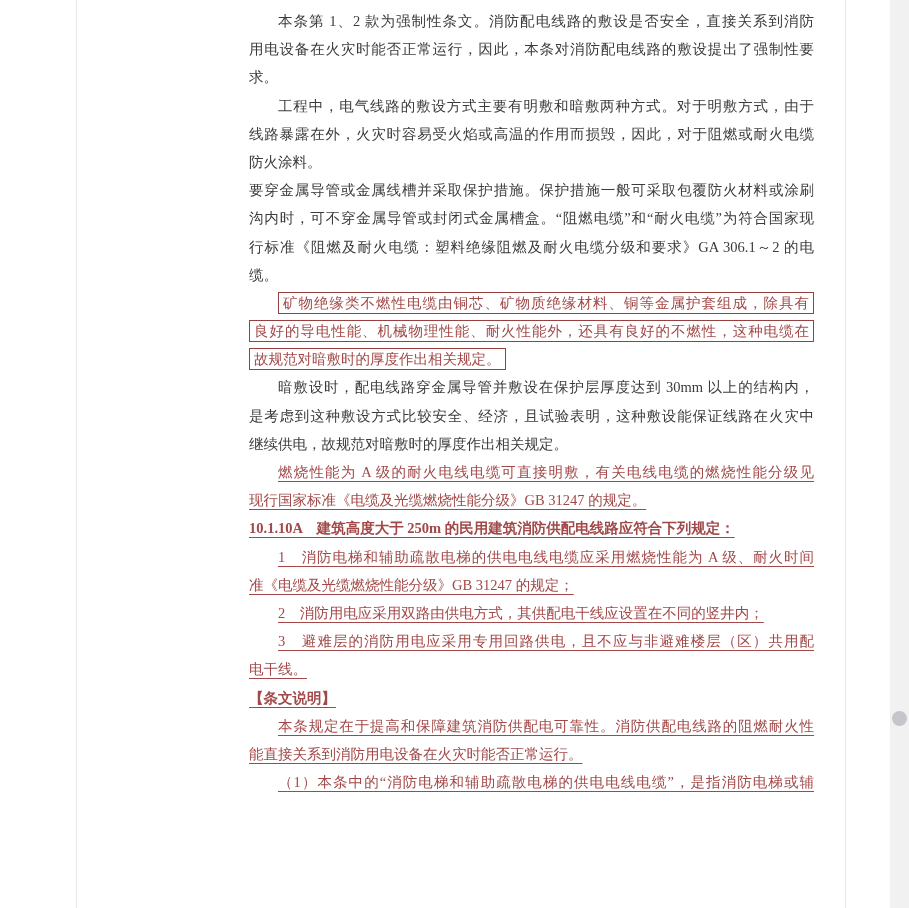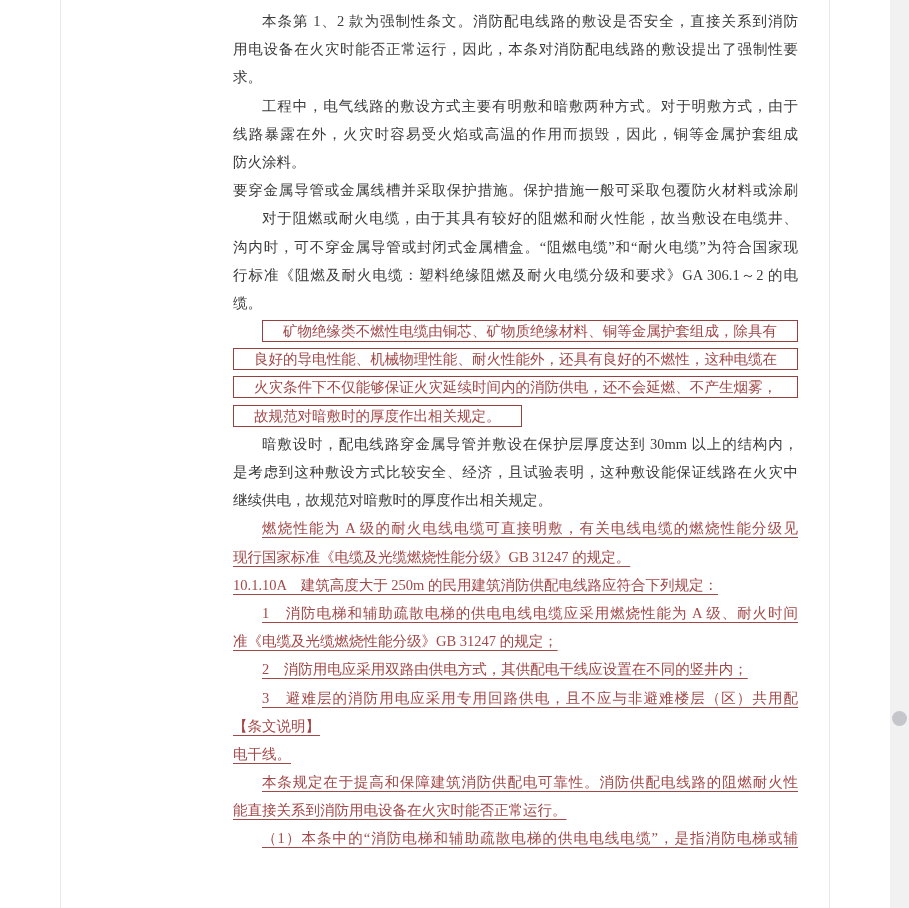--- a/index.html
+++ b/index.html
@@ -9,21 +9,21 @@
   body {
     width: 909px;
     height: 908px;
     position: relative;
     overflow: hidden;
     background: var(--paper, #ffffff);
     font-family: "Liberation Serif", "DejaVu Serif", serif;
   }
   .page {
     position: absolute;
-    left: 60px;
+    left: 76px;
     top: 0;
     width: 770px;
     height: 908px;
     box-sizing: border-box;
     background: var(--paper, #ffffff);
     border-left: 1px solid var(--page-border, #e8e8e8);
     border-right: 1px solid var(--page-border, #e8e8e8);
   }
   .content {
     position: absolute;
@@ -41,24 +41,24 @@
     white-space: normal;
   }
   .ln.fill { text-align-last: justify; }
   .ln.indent { padding-left: 29px; }
   .red { color: var(--red, #a24848); }
   .underline {
     text-decoration: underline;
     text-underline-offset: 4px;
     text-decoration-thickness: 1px;
   }
-  .bold { font-weight: normal; }
+  .bold { font-weight: bold; }
   .box {
     border: 1.5px solid var(--boxline, #96403f);
-    padding: 2px 20px;
+    padding: 2px 4px;
   }
   .scroll-track {
     position: absolute;
     right: 0;
     top: 0;
     width: 19px;
     height: 908px;
     background: var(--track, #f1f1f2);
   }
   .scroll-thumb {
@@ -73,43 +73,41 @@
 </style>
 </head>
 <body>
 
 <div class="page">
   <div class="content" id="lines">
       <div class="ln indent fill"><span>本条第 1、2 款为强制性条文。消防配电线路的敷设是否安全，直接关系到消防</span></div>
       <div class="ln fill"><span>用电设备在火灾时能否正常运行，因此，本条对消防配电线路的敷设提出了强制性要</span></div>
       <div class="ln"><span>求。</span></div>
       <div class="ln indent fill"><span>工程中，电气线路的敷设方式主要有明敷和暗敷两种方式。对于明敷方式，由于</span></div>
-      <div class="ln fill"><span>线路暴露在外，火灾时容易受火焰或高温的作用而损毁，因此，铜等金属护套组成</span></div>
+      <div class="ln fill"><span>线路暴露在外，火灾时容易受火焰或高温的作用而损毁，因此，对于阻燃或耐火电缆</span></div>
       <div class="ln"><span>防火涂料。</span></div>
       <div class="ln fill"><span>要穿金属导管或金属线槽并采取保护措施。保护措施一般可采取包覆防火材料或涂刷</span></div>
-      <div class="ln indent fill"><span>对于阻燃或耐火电缆，由于其具有较好的阻燃和耐火性能，故当敷设在电缆井、</span></div>
       <div class="ln fill"><span>沟内时，可不穿金属导管或封闭式金属槽盒。“阻燃电缆”和“耐火电缆”为符合国家现</span></div>
       <div class="ln fill"><span>行标准《阻燃及耐火电缆：塑料绝缘阻燃及耐火电缆分级和要求》GA 306.1～2 的电</span></div>
       <div class="ln"><span>缆。</span></div>
       <div class="ln indent fill"><span class="red box">矿物绝缘类不燃性电缆由铜芯、矿物质绝缘材料、铜等金属护套组成，除具有</span></div>
       <div class="ln fill"><span class="red box">良好的导电性能、机械物理性能、耐火性能外，还具有良好的不燃性，这种电缆在</span></div>
-      <div class="ln fill"><span class="red box">火灾条件下不仅能够保证火灾延续时间内的消防供电，还不会延燃、不产生烟雾，</span></div>
       <div class="ln"><span class="red box">故规范对暗敷时的厚度作出相关规定。</span></div>
       <div class="ln indent fill"><span>暗敷设时，配电线路穿金属导管并敷设在保护层厚度达到 30mm 以上的结构内，</span></div>
       <div class="ln fill"><span>是考虑到这种敷设方式比较安全、经济，且试验表明，这种敷设能保证线路在火灾中</span></div>
       <div class="ln"><span>继续供电，故规范对暗敷时的厚度作出相关规定。</span></div>
       <div class="ln indent fill"><span class="red underline">燃烧性能为 A 级的耐火电线电缆可直接明敷，有关电线电缆的燃烧性能分级见</span></div>
       <div class="ln"><span class="red underline">现行国家标准《电缆及光缆燃烧性能分级》GB 31247 的规定。</span></div>
       <div class="ln"><span class="red underline bold">10.1.10A　建筑高度大于 250m 的民用建筑消防供配电线路应符合下列规定：</span></div>
       <div class="ln indent fill"><span class="red underline">1　消防电梯和辅助疏散电梯的供电电线电缆应采用燃烧性能为 A 级、耐火时间</span></div>
       <div class="ln"><span class="red underline">准《电缆及光缆燃烧性能分级》GB 31247 的规定；</span></div>
       <div class="ln indent"><span class="red underline">2　消防用电应采用双路由供电方式，其供配电干线应设置在不同的竖井内；</span></div>
       <div class="ln indent fill"><span class="red underline">3　避难层的消防用电应采用专用回路供电，且不应与非避难楼层（区）共用配</span></div>
+      <div class="ln"><span class="red underline">电干线。</span></div>
       <div class="ln"><span class="red underline bold">【条文说明】</span></div>
-      <div class="ln"><span class="red underline">电干线。</span></div>
       <div class="ln indent fill"><span class="red underline">本条规定在于提高和保障建筑消防供配电可靠性。消防供配电线路的阻燃耐火性</span></div>
       <div class="ln"><span class="red underline">能直接关系到消防用电设备在火灾时能否正常运行。</span></div>
       <div class="ln indent fill"><span class="red underline">（1）本条中的“消防电梯和辅助疏散电梯的供电电线电缆”，是指消防电梯或辅</span></div>
     </div>
 </div>
 
 <div class="scroll-track">
   <div class="scroll-thumb"></div>
 </div>
 

